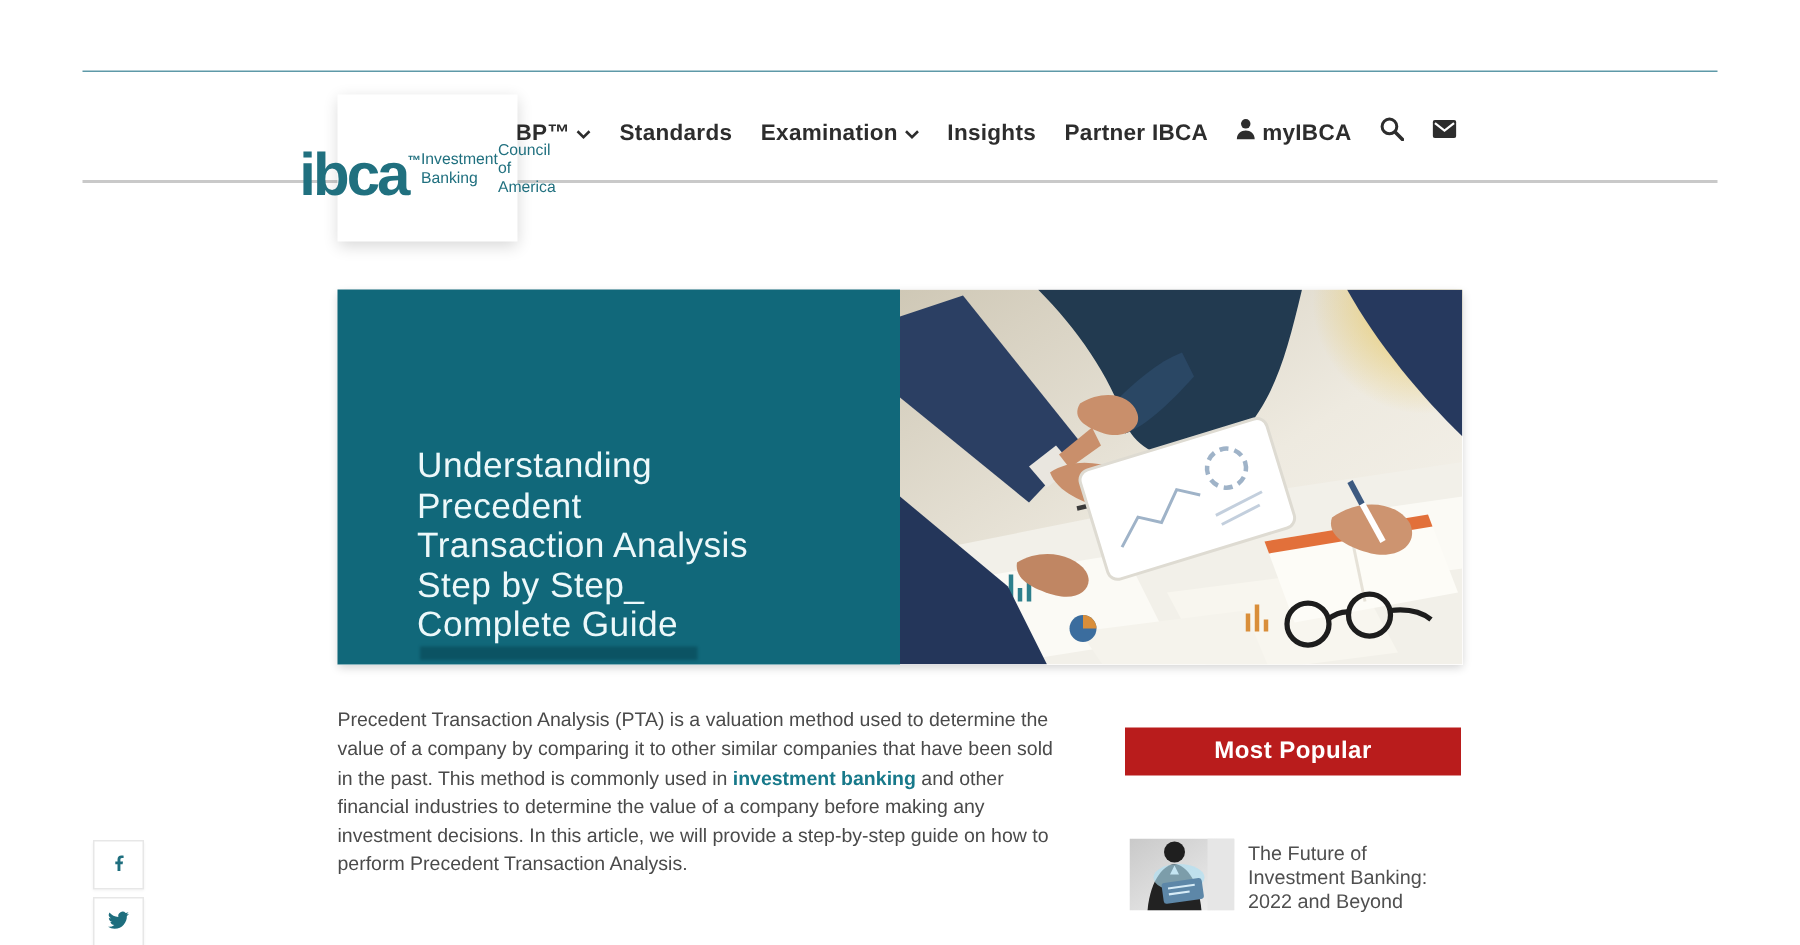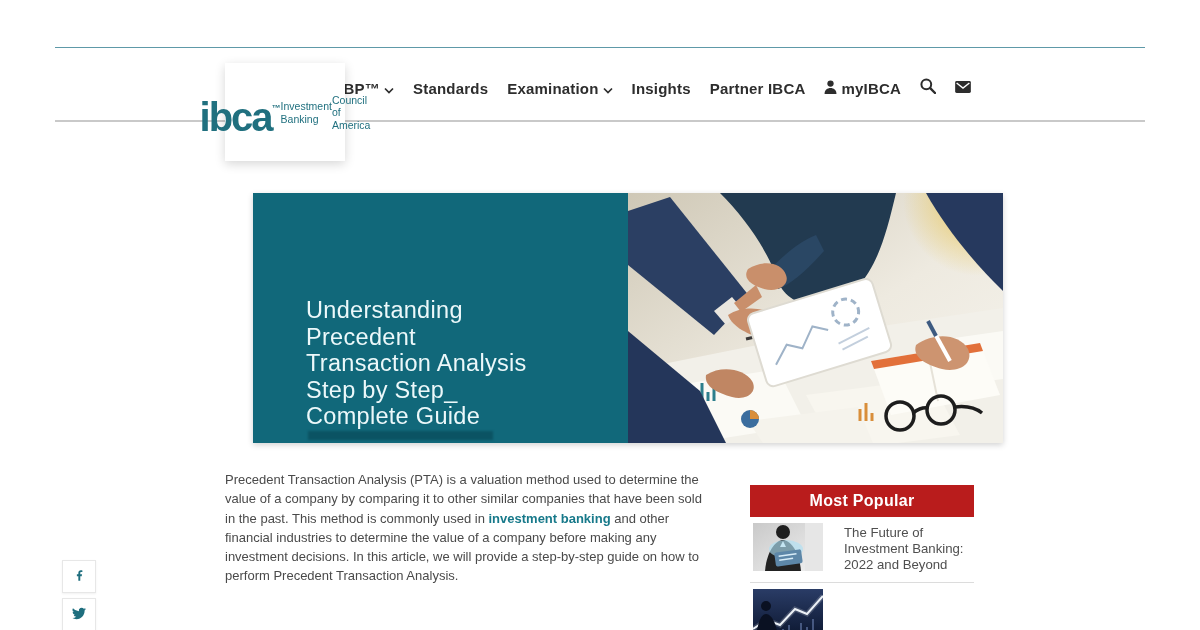--- a/index.html
+++ b/index.html
@@ -18,36 +18,36 @@
     align-items:center;justify-content:center;z-index:6;cursor:pointer;
   }
   .logo-word{font-size:40px;font-weight:800;color:#20707f;letter-spacing:-2px;line-height:38px;}
   .logo-word sup{font-size:9px;letter-spacing:0;vertical-align:20px;}
   .logo-sub{font-size:10.5px;color:#20707f;line-height:12.5px;font-weight:500;margin-top:1px;}
   .main-nav{position:absolute;top:77px;right:229px;height:22px;display:flex;align-items:center;gap:19px;z-index:5;}
   .nav-item{display:flex;align-items:center;gap:4px;font-size:15px;font-weight:bold;color:#2d2d2d;letter-spacing:.2px;cursor:pointer;white-space:nowrap;}
   .nav-icon-btn{display:flex;align-items:center;cursor:pointer;}
 
   
-  .hero{position:absolute;left:225px;top:193px;width:750px;height:250px;display:flex;box-shadow:0 2px 6px rgba(0,0,0,.18);margin-left:28px;}
+  .hero{position:absolute;left:225px;top:193px;width:750px;height:250px;display:flex;box-shadow:0 2px 6px rgba(0,0,0,.18);}
   .hero-left{width:375px;height:250px;background:#11687a;position:relative;flex:none;}
   .hero-title{position:absolute;left:53px;top:104px;margin:0;font-size:23.5px;line-height:26.6px;
     font-weight:500;color:#ecf8fa;white-space:pre-line;letter-spacing:.3px;}
   .hero-smudge{position:absolute;left:55px;top:238px;width:185px;height:9px;background:#063f4d;opacity:.5;filter:blur(1.2px);}
   .hero-photo{width:375px;height:250px;flex:none;overflow:hidden;}
 
   
   .intro{position:absolute;left:225px;top:470px;width:490px;font-size:13px;line-height:19.3px;color:#4a4a4a;margin:0;}
   .inline-link{color:#17798a;font-weight:bold;text-decoration:none;cursor:pointer;}
 
   
   .sidebar{position:absolute;left:750px;top:485px;width:224px;}
   .sidebar-header{height:32px;background:#b91c1c;color:#fff;display:flex;align-items:center;justify-content:center;
     font-size:16px;font-weight:bold;letter-spacing:.3px;}
-  .popular-item{display:flex;gap:21px;padding:6px 2px 9px 3px;cursor:pointer;align-items:flex-start;}
+  .popular-item{display:flex;gap:9px;padding:6px 2px 9px 3px;cursor:pointer;align-items:flex-start;margin-top:36px;}
   .popular-item.divided{border-top:1px solid #dcdcdc;}
   .thumb{width:70px;height:48px;flex:none;display:block;}
   .popular-title{font-size:13.2px;line-height:16px;color:#4f4f4f;padding-top:2px;}
 
   
   .share{position:absolute;left:62px;top:560px;display:flex;flex-direction:column;gap:5px;}
   .share-btn{width:34px;height:33px;background:#fff;border:1px solid #e7e7e7;box-shadow:0 1px 2px rgba(0,0,0,.06);
     display:flex;align-items:center;justify-content:center;cursor:pointer;padding:0;}
 </style>
 </head>

